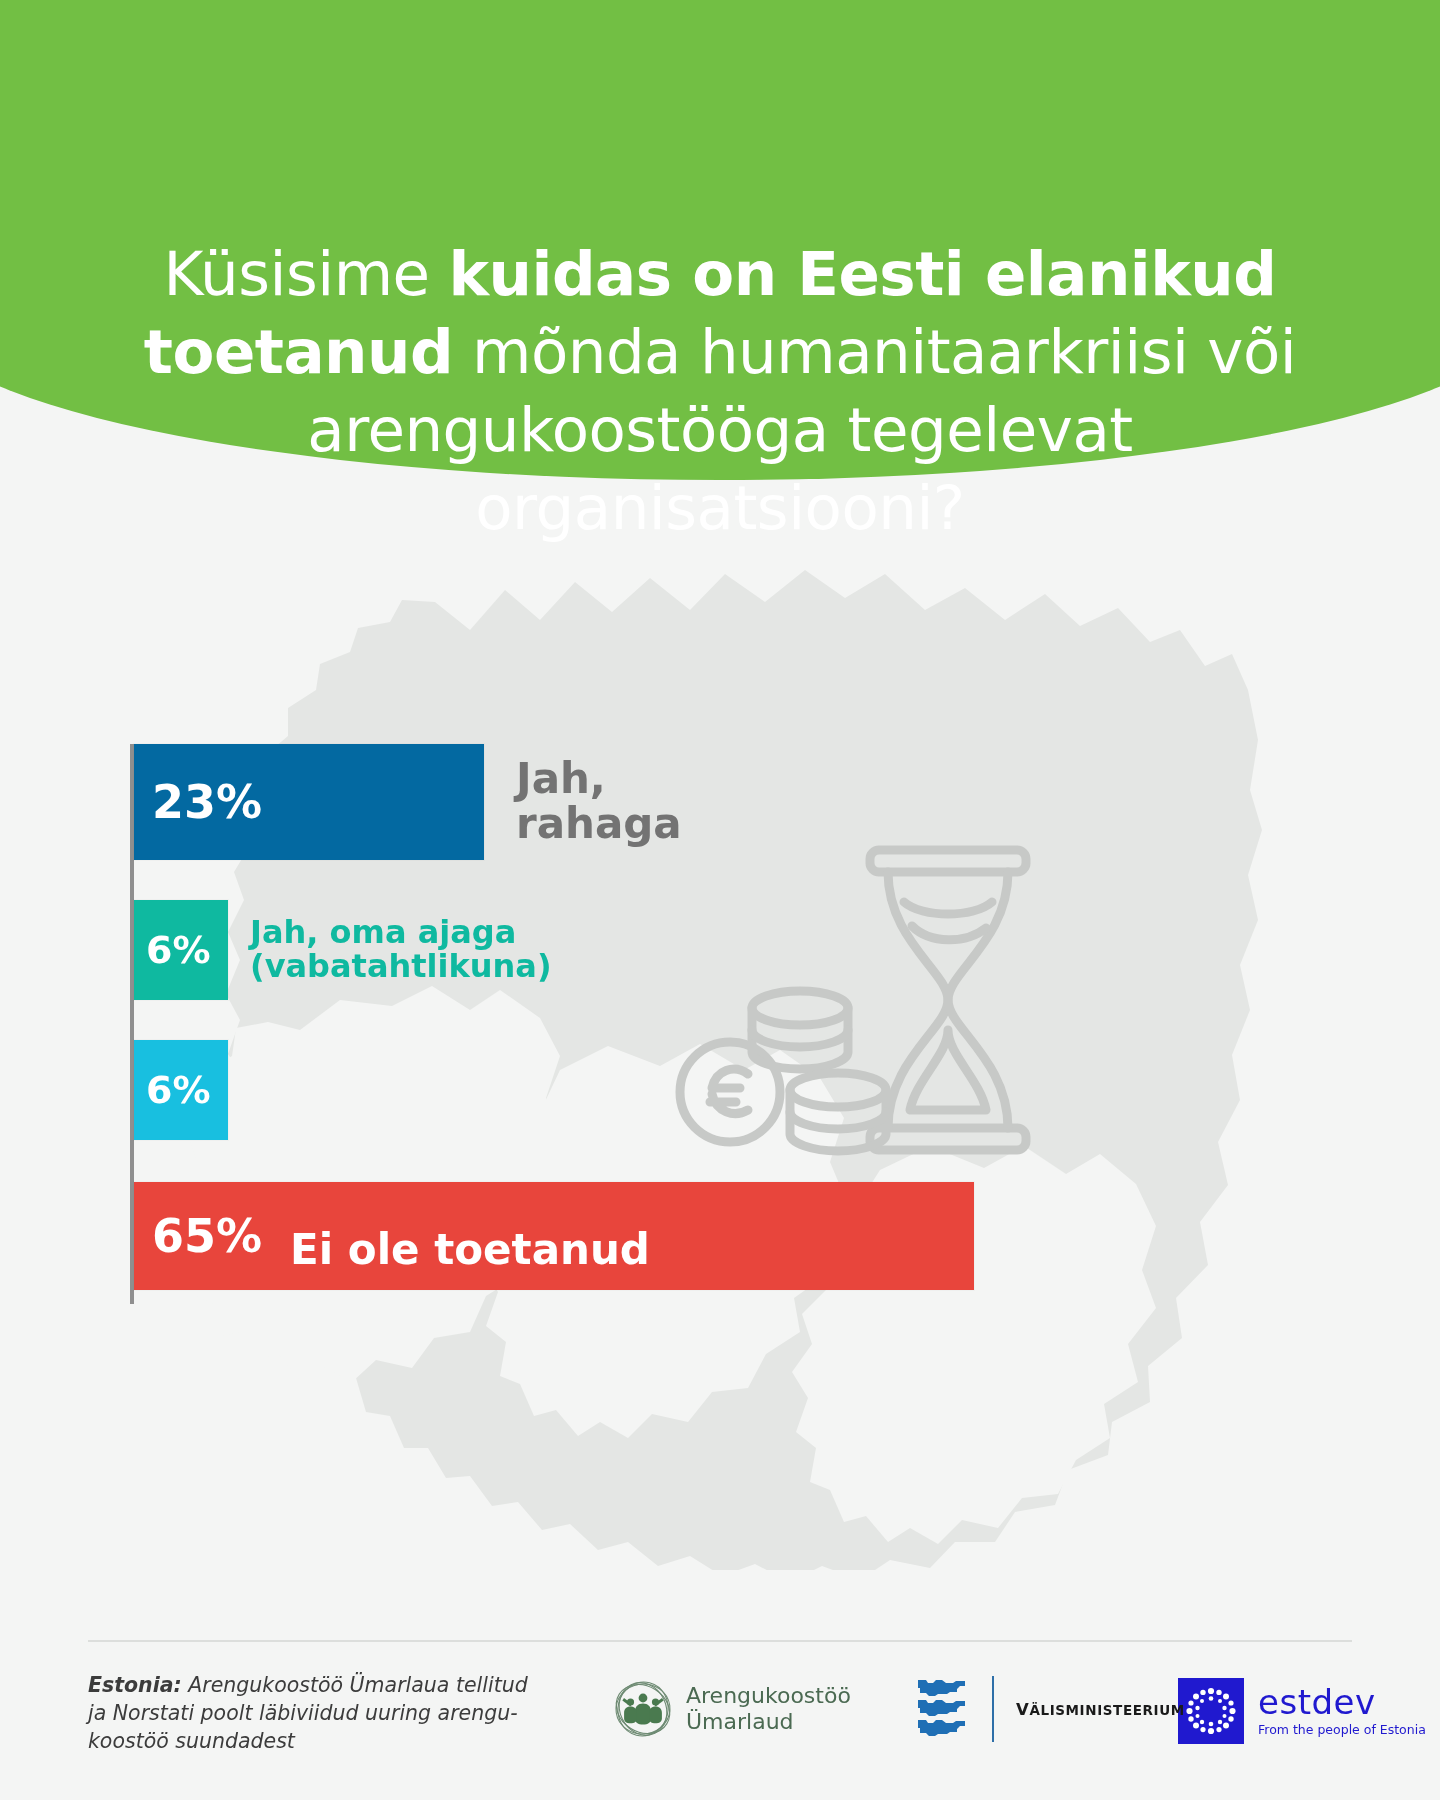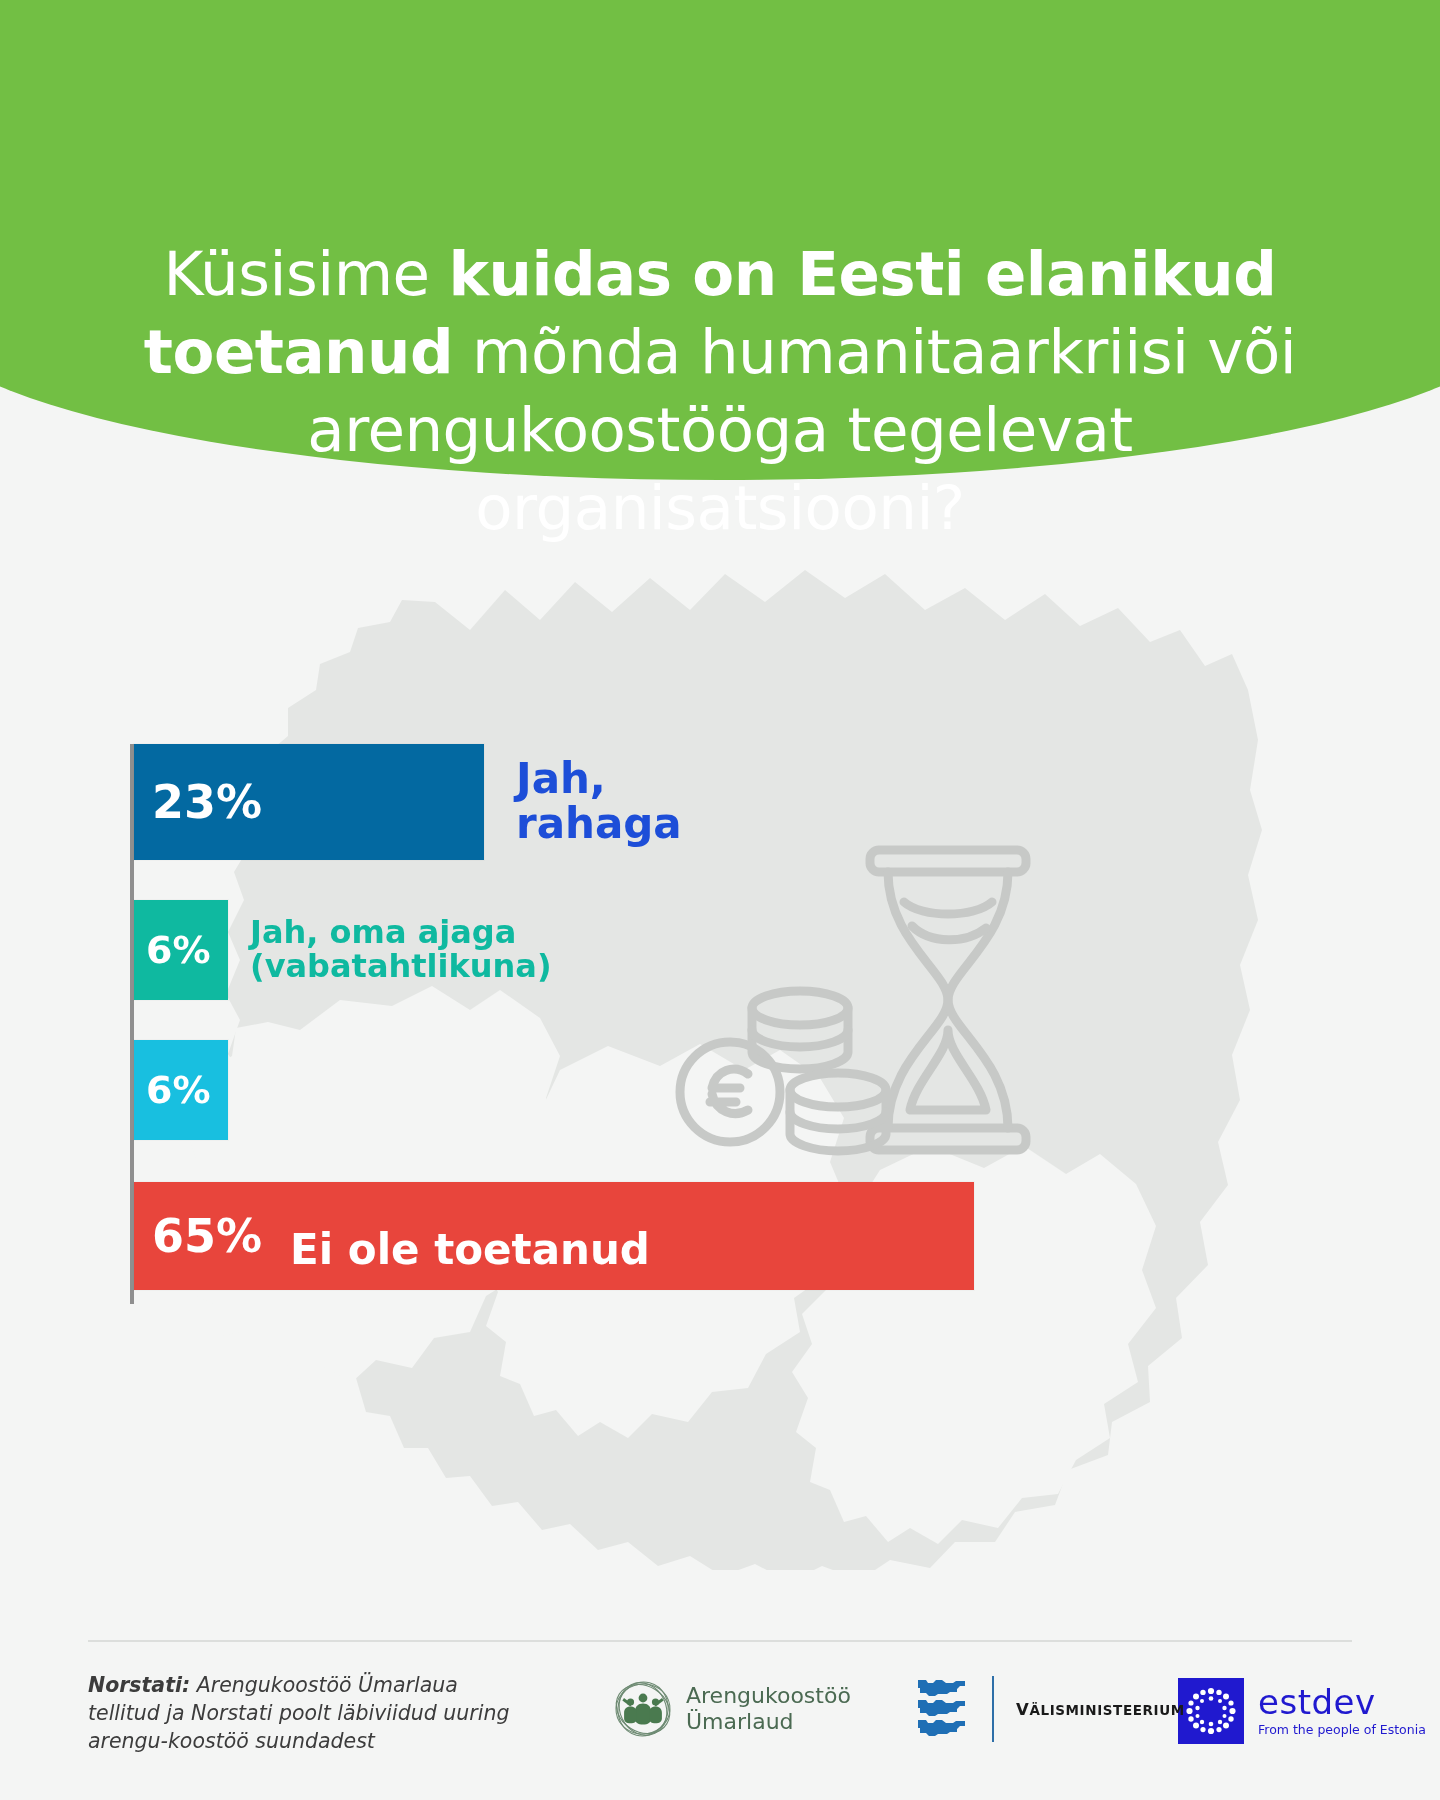--- a/index.html
+++ b/index.html
@@ -64,21 +64,21 @@
     font-weight:700;
     font-family:"DejaVu Sans", sans-serif;
     white-space:pre-line;
     line-height:1.06;
   }
 
   
   #row-money{ top:44px; }
   #row-money .bar{ width:350px; height:116px; background:#0369a1; }
   #row-money .bar-value{ font-size:46px; }
-  #row-money .bar-label{ color:#1d4ed8; font-size:42px; margin-left:32px; }
+  #row-money .bar-label{ color:#737373; font-size:42px; margin-left:32px; }
 
   
   #row-time{ top:200px; }
   #row-time .bar{ width:94px; height:100px; background:#0fb9a0; }
   #row-time .bar-value{ font-size:38px; padding-left:12px; }
   #row-time .bar-label{ color:#0fb9a0; font-size:32px; margin-left:22px; }
 
   
   #row-both{ top:340px; }
   #row-both .bar{ width:94px; height:100px; background:#18bfe0; }
@@ -252,21 +252,21 @@
       <span class="bar-value">65%</span>
       <span class="bar-label">Ei ole toetanud</span>
     </div>
   </div>
 </div>
 
 <div id="footer">
   <div id="footer-rule"></div>
 
   <p id="source-text">
-    <b>Norstati:</b><span> Arengukoostöö Ümarlaua tellitud ja Norstati poolt läbiviidud uuring arengu-koostöö suundadest</span>
+    <b>Estonia:</b><span> Arengukoostöö Ümarlaua tellitud ja Norstati poolt läbiviidud uuring arengu-koostöö suundadest</span>
   </p>
 
   <div class="logo" id="logo-akyl">
     <svg width="62" height="62" viewBox="0 0 62 62">
       <g fill="none" stroke="#6d8a72" stroke-width="1.1">
         <ellipse cx="31" cy="31" rx="27" ry="25" transform="rotate(-8 31 31)"></ellipse>
         <ellipse cx="31" cy="31" rx="25" ry="27" transform="rotate(14 31 31)"></ellipse>
         <ellipse cx="31" cy="31" rx="28" ry="23" transform="rotate(32 31 31)"></ellipse>
         <ellipse cx="31" cy="31" rx="23" ry="27" transform="rotate(-26 31 31)"></ellipse>
       </g>

